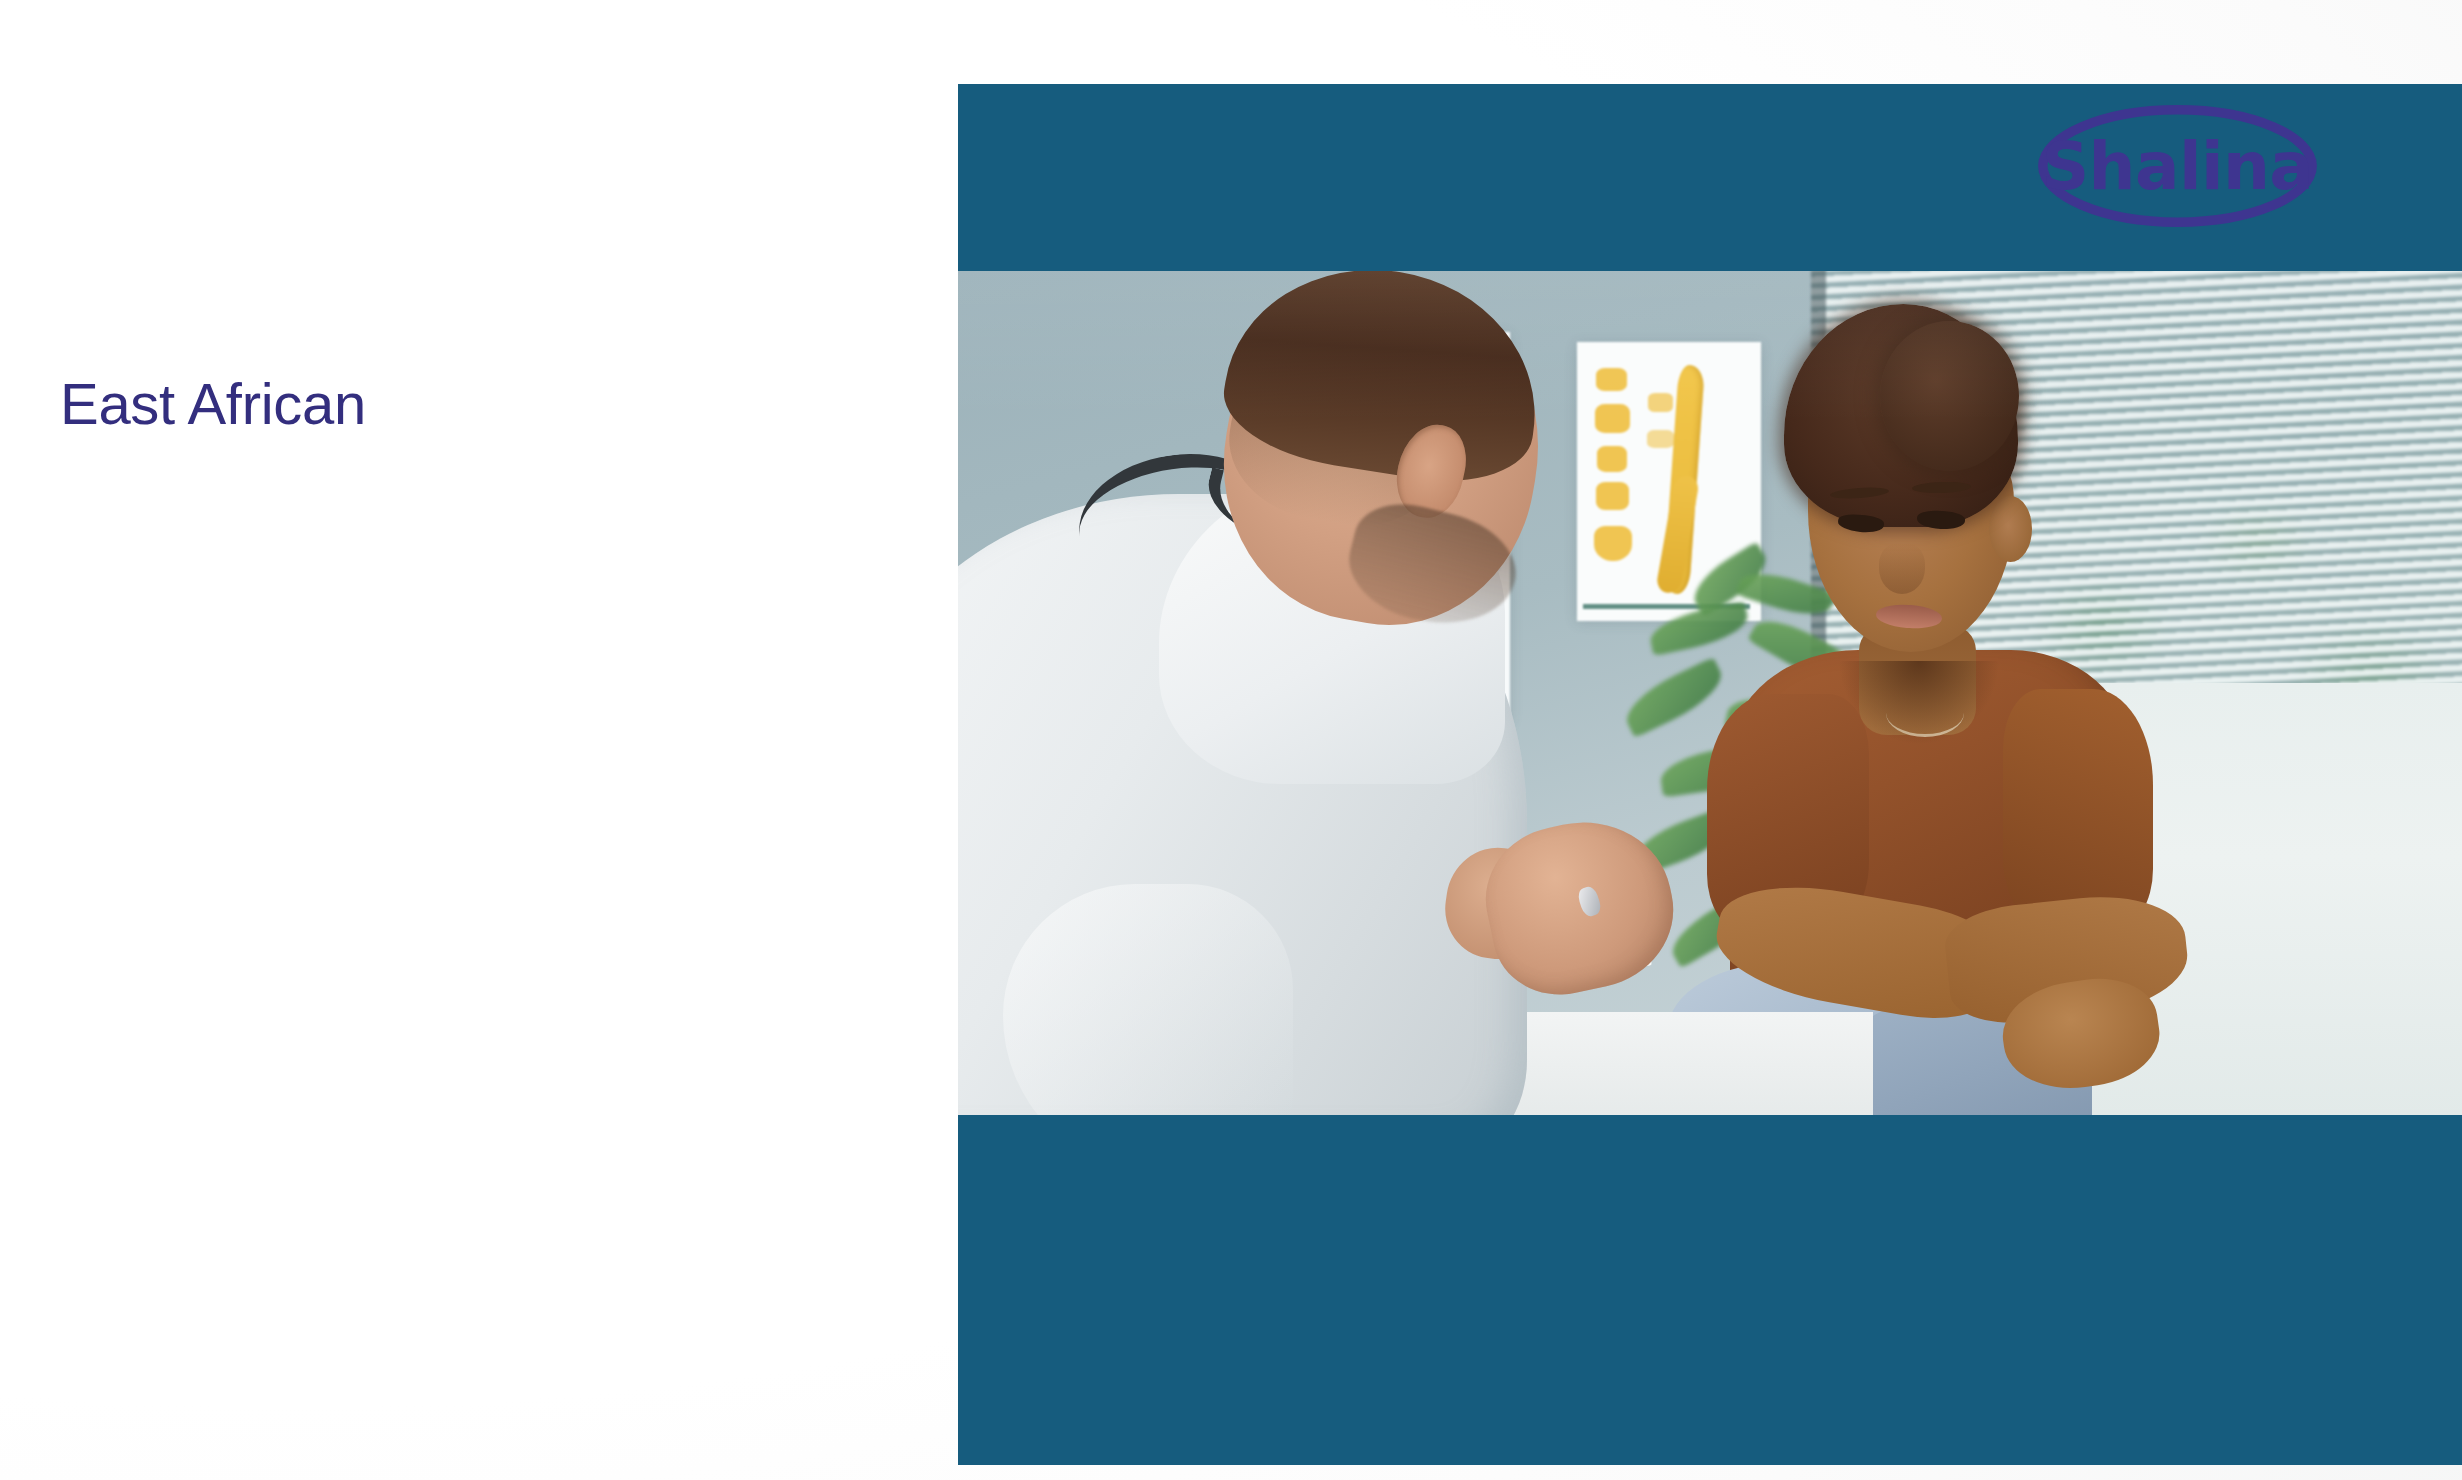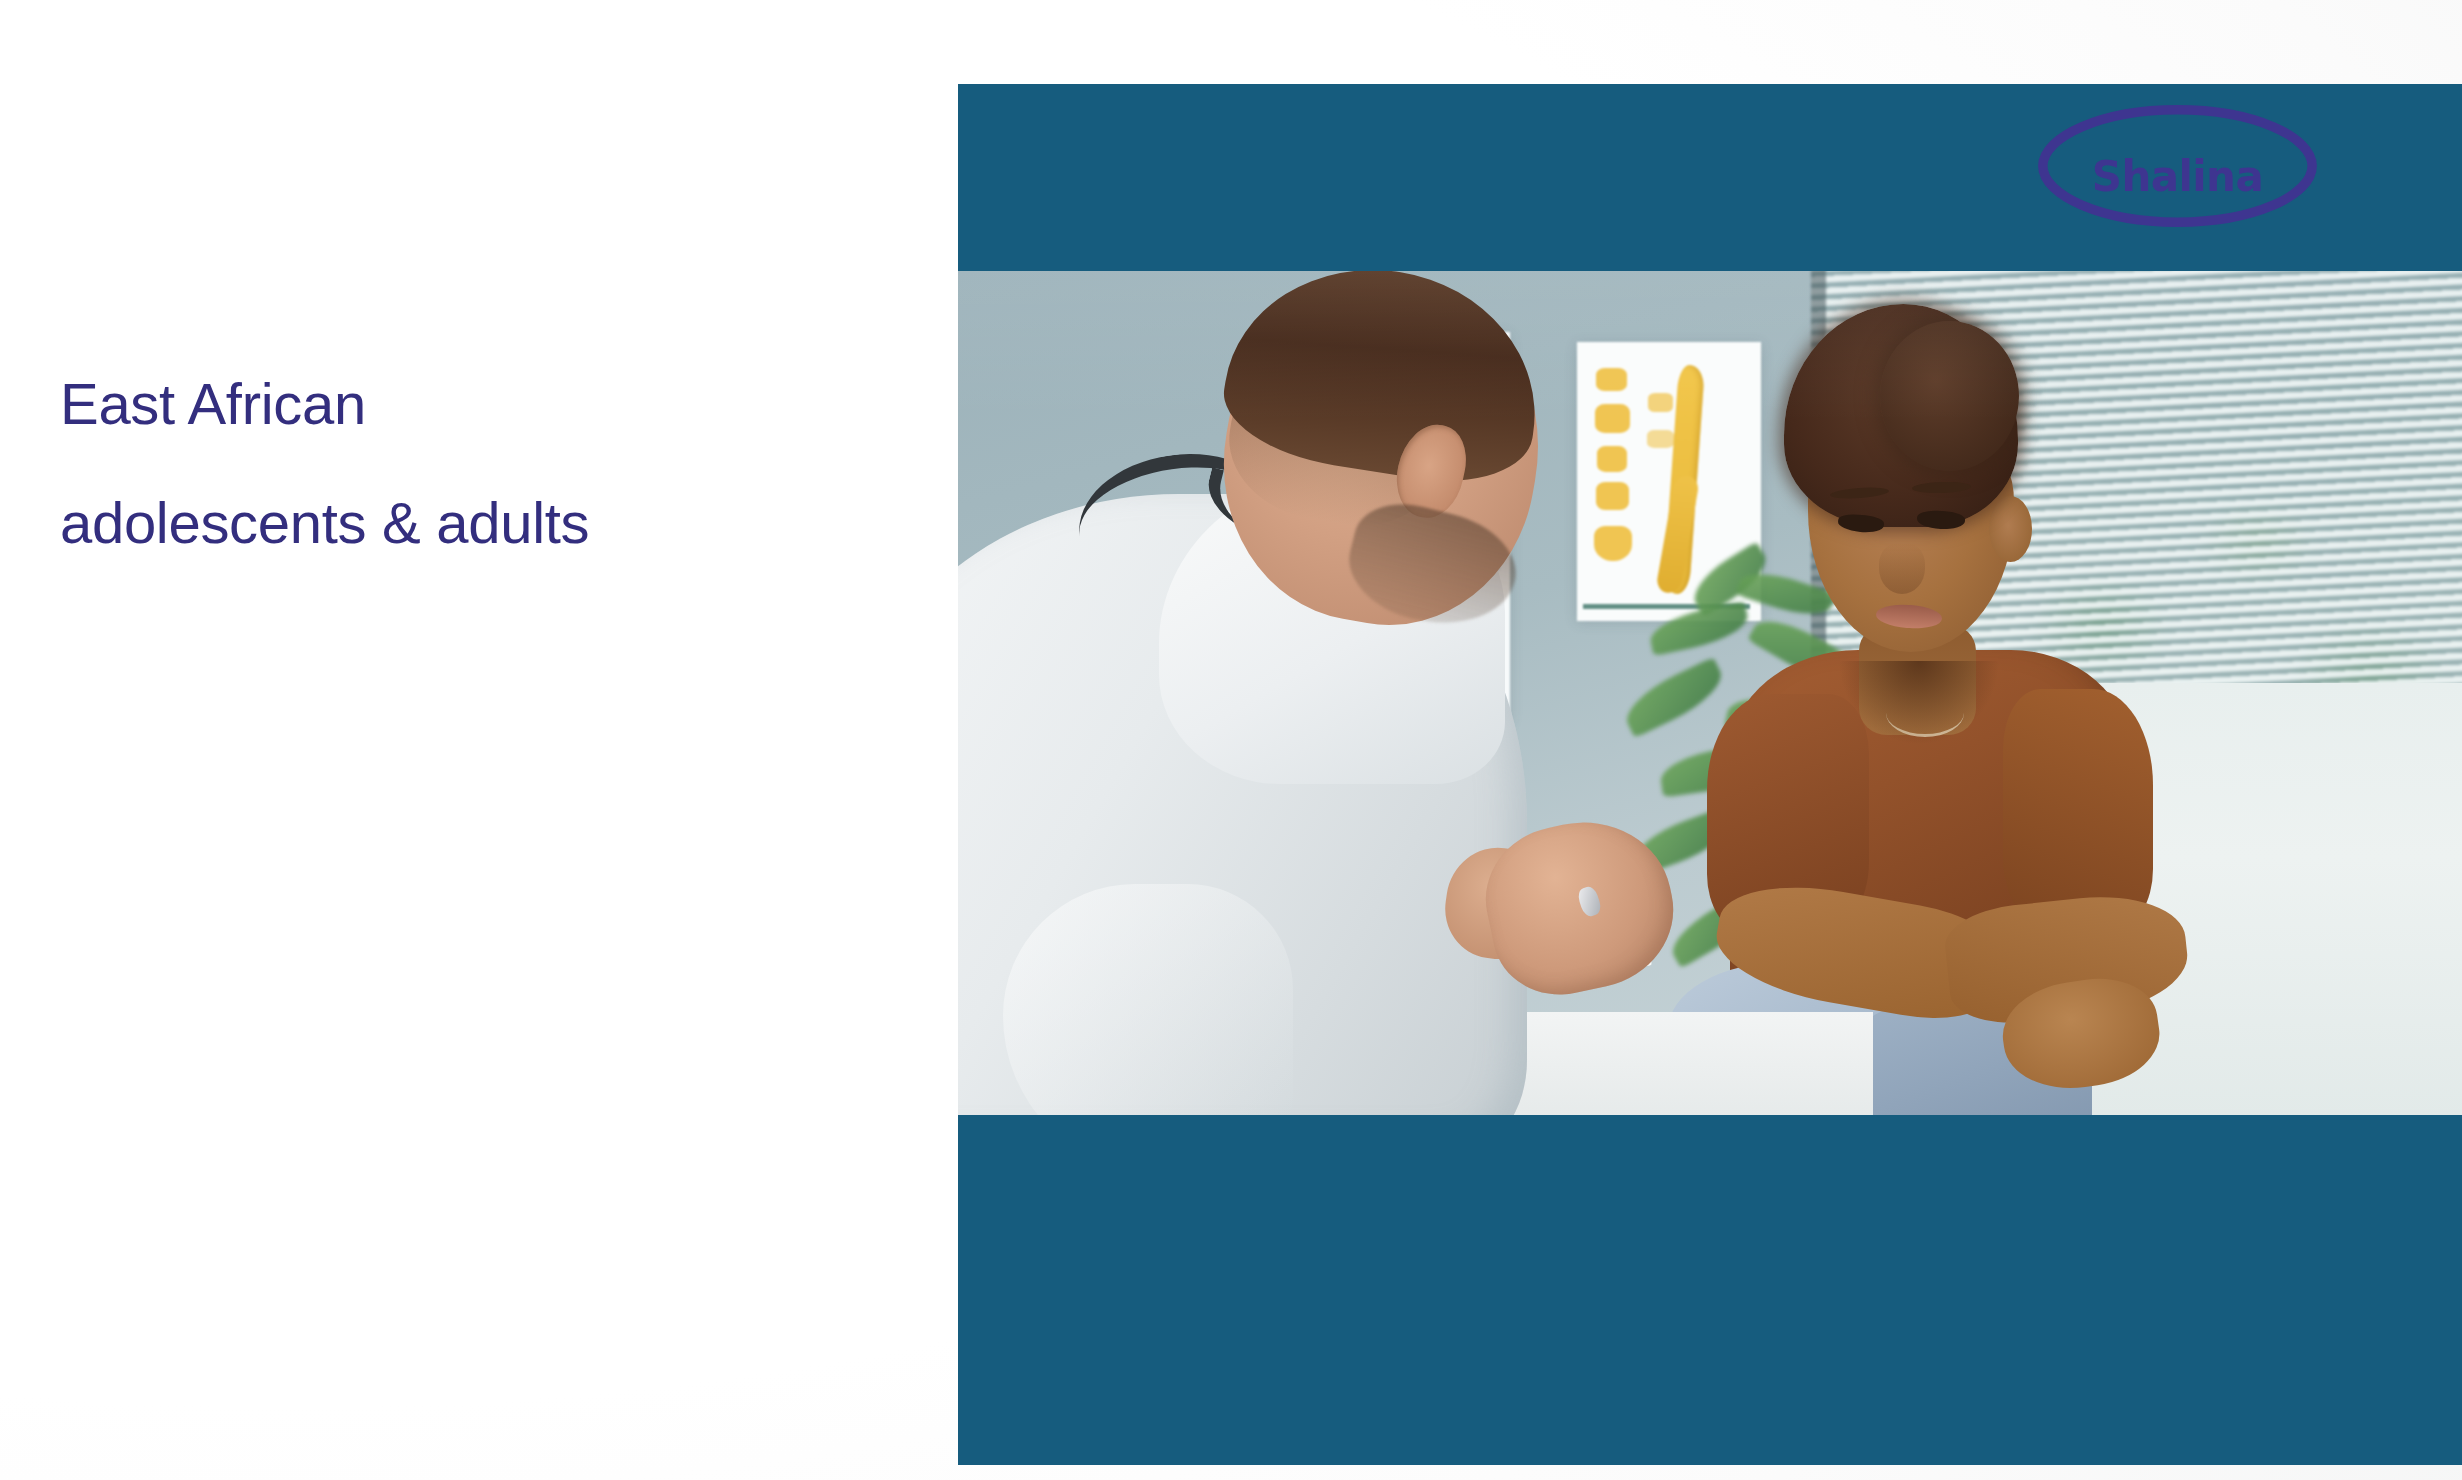--- a/index.html
+++ b/index.html
@@ -615,43 +615,42 @@
     position: absolute;
     left: 1077px;   
     top: 18.4px;      
     width: 285px;
     height: 128px;
   }
   .logo svg { width: 100%; height: 100%; display: block; }
   .logo-text {
     position: absolute;
     left: 0;
-    top: 10px;
+    top: 0;
     width: 100%;
     height: 100%;
     display: flex;
     align-items: center;
     justify-content: center;
     color: #3E3590;
-    font-size: 42px;
+    font-size: 66px;
     font-weight: 700;
     letter-spacing: -0.6px;
     font-family: "DejaVu Sans", sans-serif;
   }
 </style>
 </head>
 <body>
 
 <div class="slide">
 
   <div class="canvas-gradient"></div>
 
   <div class="title-block">
     <div class="title-line">East African</div>
-    <div class="title-line">adolescents &amp; adults</div>
   </div>
 
   <div class="panel">
 
     <div class="photo">
 
       <div class="wall"></div>
 
       <div class="window">
         <div class="window-greenery"></div>

